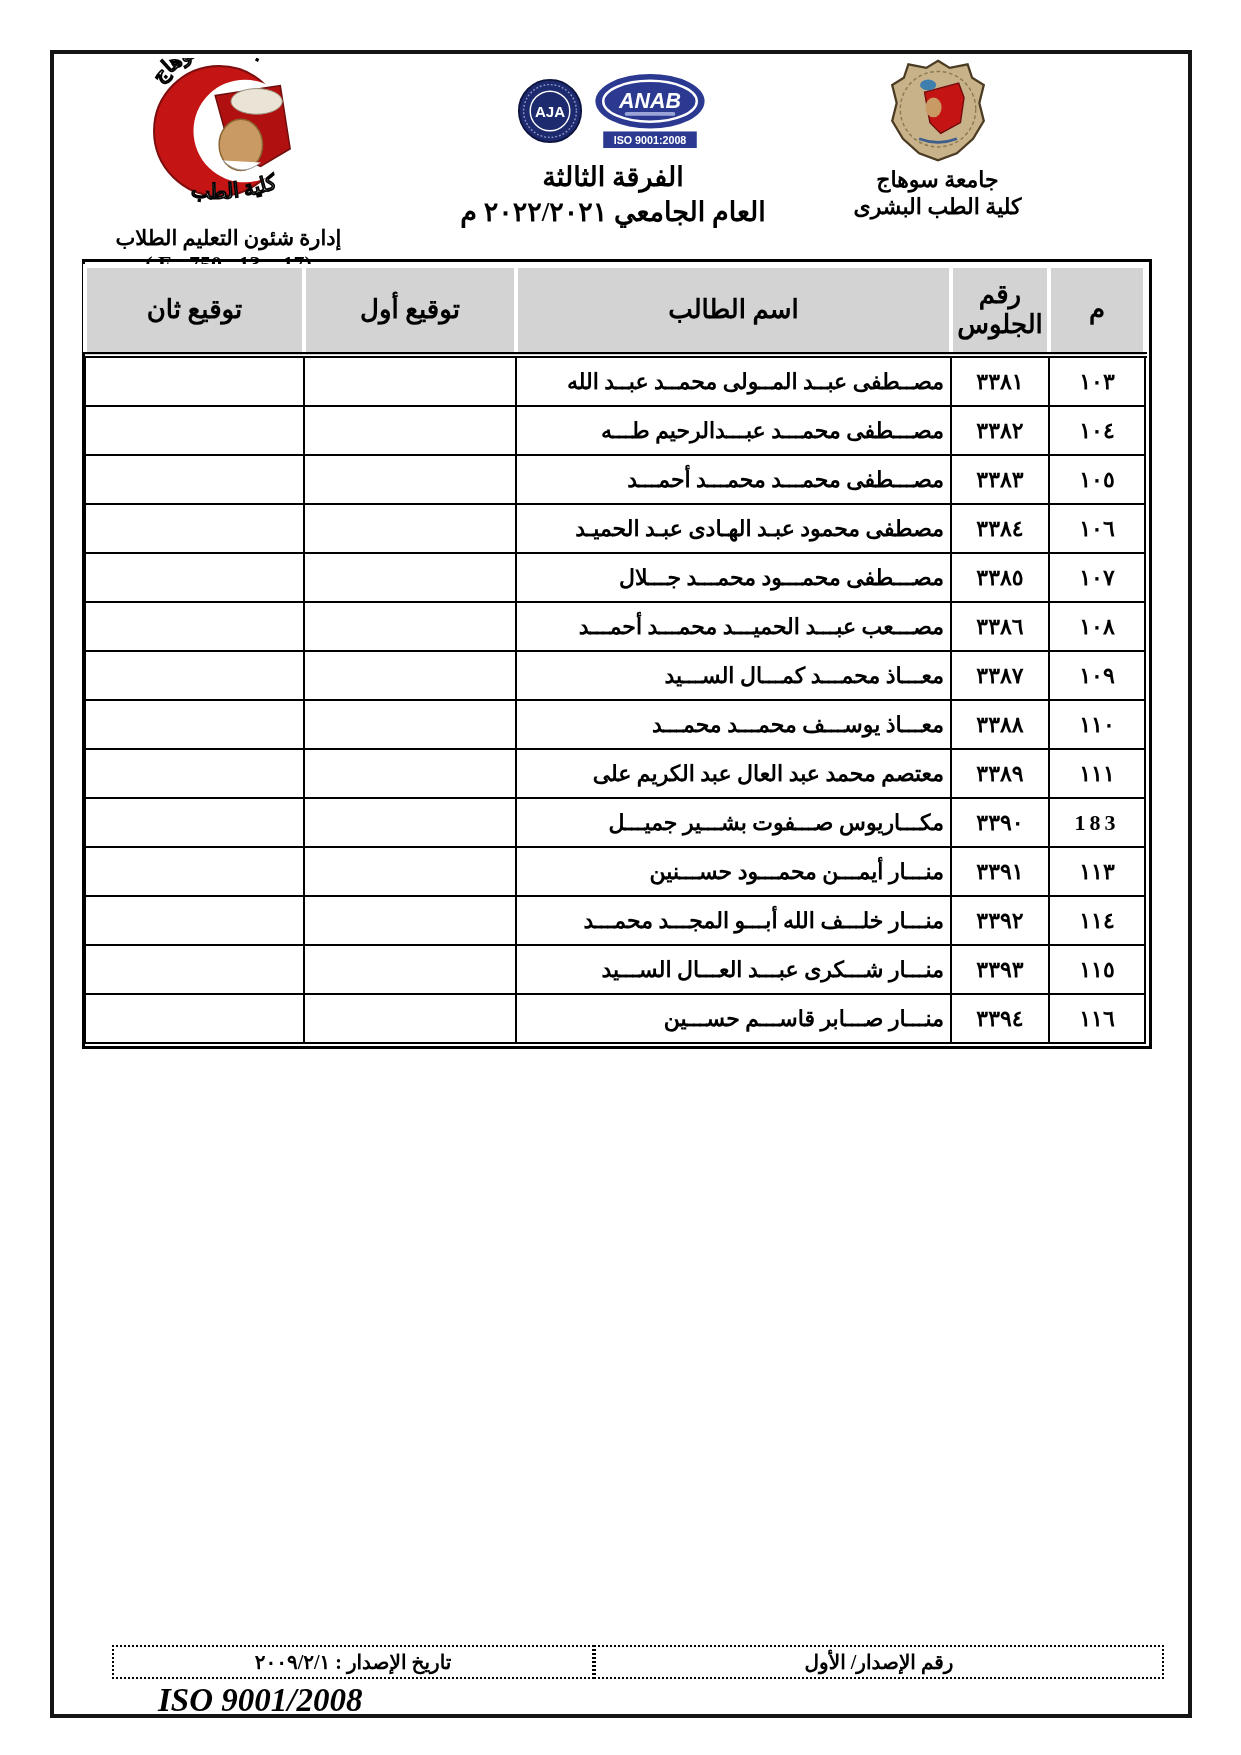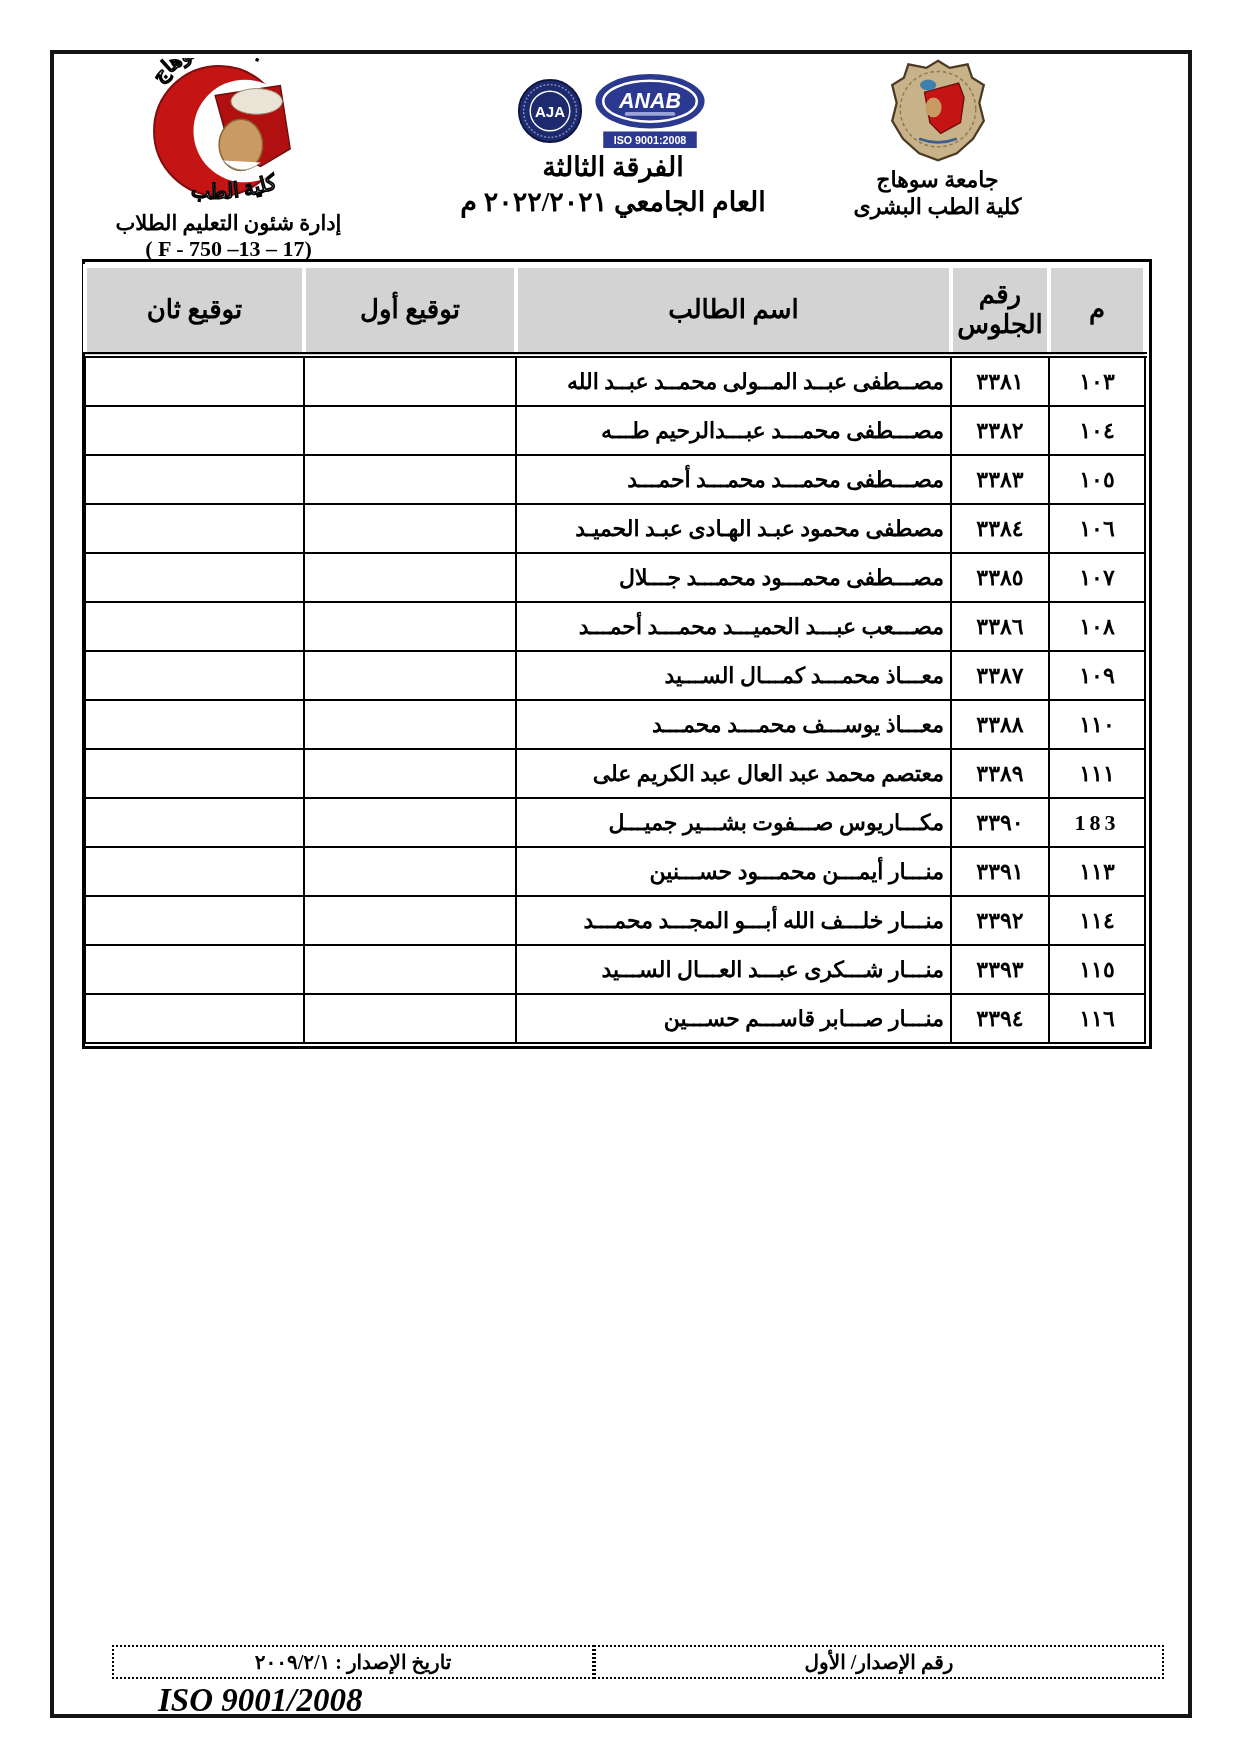--- a/index.html
+++ b/index.html
@@ -12,24 +12,24 @@
   .page-frame{
     position:absolute;left:50px;top:50px;width:1134px;height:1660px;
     border:4px solid #151515;
   }
   
   .hdr-right{position:absolute;left:845px;top:58px;width:185px;text-align:center;}
   .hdr-right .seal{display:block;margin:0 auto 2px auto;}
   .hdr-right .l1,.hdr-right .l2{font-weight:bold;font-size:22px;line-height:27px;white-space:nowrap;}
   .hdr-center{position:absolute;left:438px;top:72px;width:350px;text-align:center;}
   .cert-row{display:flex;justify-content:center;align-items:center;gap:8px;height:78px;}
-  .hdr-center .grade{font-weight:bold;font-size:27px;line-height:34px;}
+  .hdr-center .grade{font-weight:bold;font-size:27px;margin-top:10px;line-height:34px;}
   .hdr-center .year{font-weight:bold;font-size:27px;line-height:36px;white-space:nowrap;}
   .hdr-left{position:absolute;left:96px;top:58px;width:265px;text-align:center;}
-  .hdr-left .dept{font-weight:bold;font-size:21px;line-height:26px;margin-top:2px;white-space:nowrap;}
+  .hdr-left .dept{font-weight:bold;font-size:21px;line-height:26px;margin-top:17px;white-space:nowrap;}
   .hdr-left .code{font-weight:bold;font-size:22px;line-height:26px;direction:ltr;white-space:nowrap;}
   
   .table-wrap{
     position:absolute;left:82px;top:259px;width:1060px;
     border:3px solid #000;padding:2px;
   }
   table.students{border-collapse:collapse;width:100%;table-layout:fixed;direction:rtl;}
   .students th{
     background:#d3d3d3;border:4px solid #fff;border-bottom:6px double #000;
     font-weight:bold;font-size:26px;height:84px;text-align:center;vertical-align:middle;

